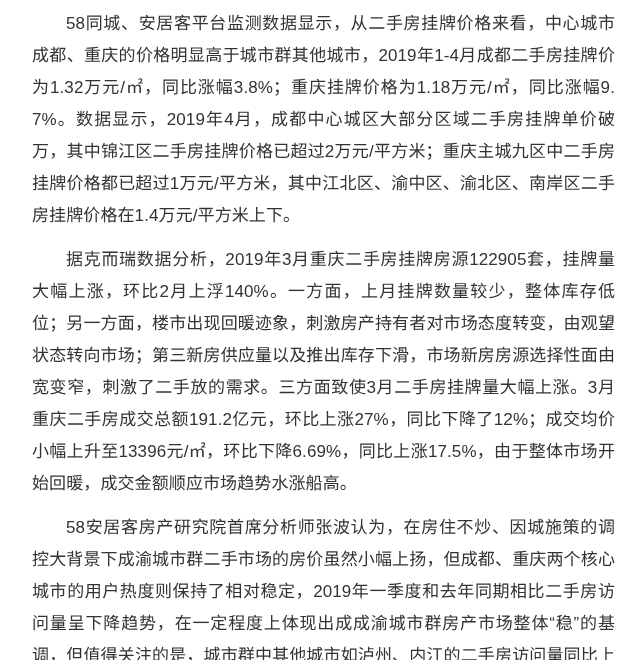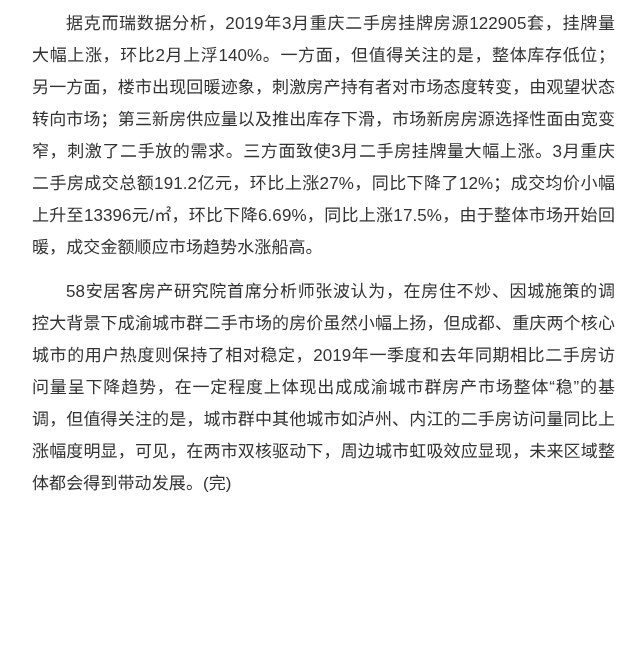--- a/index.html
+++ b/index.html
@@ -32,15 +32,16 @@
     -webkit-font-smoothing: antialiased;
   }
   .para:last-child {
     margin-bottom: 0;
   }
 </style>
 </head>
 <body>
 
 <div id="article-body">
-  <p class="para">据克而瑞数据分析，2019年3月重庆二手房挂牌房源122905套，挂牌量大幅上涨，环比2月上浮140%。一方面，但值得关注的是，整体库存低位；另一方面，楼市出现回暖迹象，刺激房产持有者对市场态度转变，由观望状态转向市场；第三新房供应量以及推出库存下滑，市场新房房源选择性面由宽变窄，刺激了二手放的需求。三方面致使3月二手房挂牌量大幅上涨。3月重庆二手房成交总额191.2亿元，环比上涨27%，同比下降了12%；成交均价小幅上升至13396元/㎡，环比下降6.69%，同比上涨17.5%，由于整体市场开始回暖，成交金额顺应市场趋势水涨船高。</p>
+  <p class="para">58同城、安居客平台监测数据显示，从二手房挂牌价格来看，中心城市成都、重庆的价格明显高于城市群其他城市，2019年1-4月成都二手房挂牌价为1.32万元/㎡，同比涨幅3.8%；重庆挂牌价格为1.18万元/㎡，同比涨幅9.7%。数据显示，2019年4月，成都中心城区大部分区域二手房挂牌单价破万，其中锦江区二手房挂牌价格已超过2万元/平方米；重庆主城九区中二手房挂牌价格都已超过1万元/平方米，其中江北区、渝中区、渝北区、南岸区二手房挂牌价格在1.4万元/平方米上下。</p>
+  <p class="para">据克而瑞数据分析，2019年3月重庆二手房挂牌房源122905套，挂牌量大幅上涨，环比2月上浮140%。一方面，上月挂牌数量较少，整体库存低位；另一方面，楼市出现回暖迹象，刺激房产持有者对市场态度转变，由观望状态转向市场；第三新房供应量以及推出库存下滑，市场新房房源选择性面由宽变窄，刺激了二手放的需求。三方面致使3月二手房挂牌量大幅上涨。3月重庆二手房成交总额191.2亿元，环比上涨27%，同比下降了12%；成交均价小幅上升至13396元/㎡，环比下降6.69%，同比上涨17.5%，由于整体市场开始回暖，成交金额顺应市场趋势水涨船高。</p>
   <p class="para">58安居客房产研究院首席分析师张波认为，在房住不炒、因城施策的调控大背景下成渝城市群二手市场的房价虽然小幅上扬，但成都、重庆两个核心城市的用户热度则保持了相对稳定，2019年一季度和去年同期相比二手房访问量呈下降趋势，在一定程度上体现出成成渝城市群房产市场整体“稳”的基调，但值得关注的是，城市群中其他城市如泸州、内江的二手房访问量同比上涨幅度明显，可见，在两市双核驱动下，周边城市虹吸效应显现，未来区域整体都会得到带动发展。(完)</p>
 </div>
 
 </body></html>

